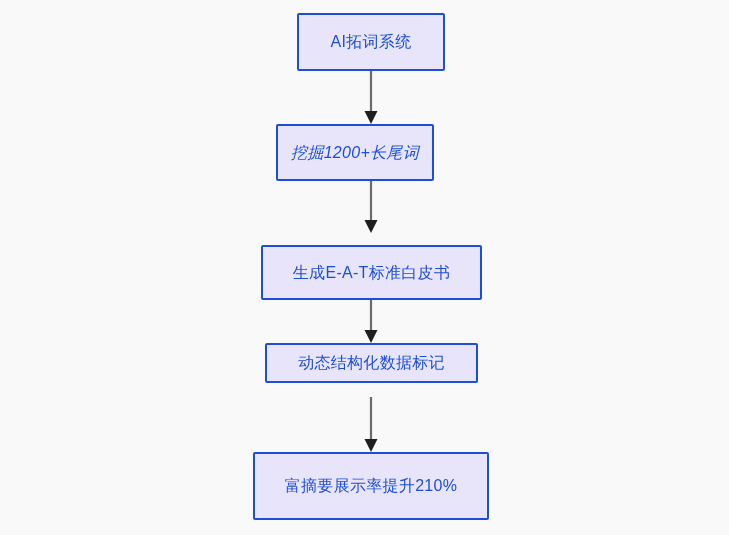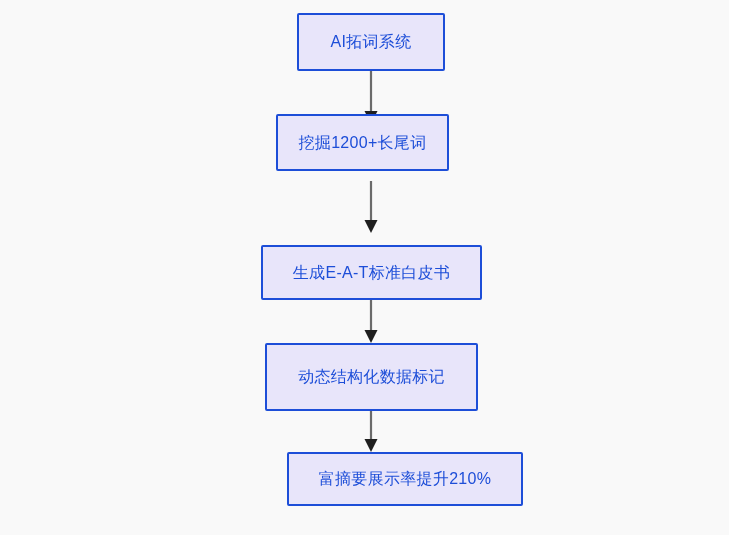--- a/index.html
+++ b/index.html
@@ -75,29 +75,29 @@
     <svg width="48" height="72" viewBox="0 0 48 72" xmlns="http://www.w3.org/2000/svg">
       <line x1="24" y1="8" x2="24" y2="55" stroke="#6b6b6b" stroke-width="2.2"></line>
       <polygon points="24,63 17.5,50 30.5,50" fill="#1f1f1f"></polygon>
     </svg>
   </div>
 
   <div class="node" style="left:297px; top:13px; width:148px; height:58px;">
     <span class="node-label">AI拓词系统</span>
   </div>
 
-  <div class="node" style="left:276px; top:114px; width:173px; height:57px;">
+  <div class="node" style="left:276px; top:124px; width:158px; height:57px;font-style:italic;">
     <span class="node-label">挖掘1200+长尾词</span>
   </div>
 
   <div class="node" style="left:261px; top:233px; width:221px; height:55px;margin-top:12px;">
     <span class="node-label">生成E-A-T标准白皮书</span>
   </div>
 
-  <div class="node" style="left:265px; top:343px; width:213px; height:68px;">
+  <div class="node" style="left:265px; top:343px; width:213px; height:40px;">
     <span class="node-label">动态结构化数据标记</span>
   </div>
 
-  <div class="node" style="left:253px; top:452px; width:236px; height:54px;margin-left:34px;">
+  <div class="node" style="left:253px; top:452px; width:236px; height:68px;">
     <span class="node-label">富摘要展示率提升210%</span>
   </div>
 
 </div>
 
 </body></html>

